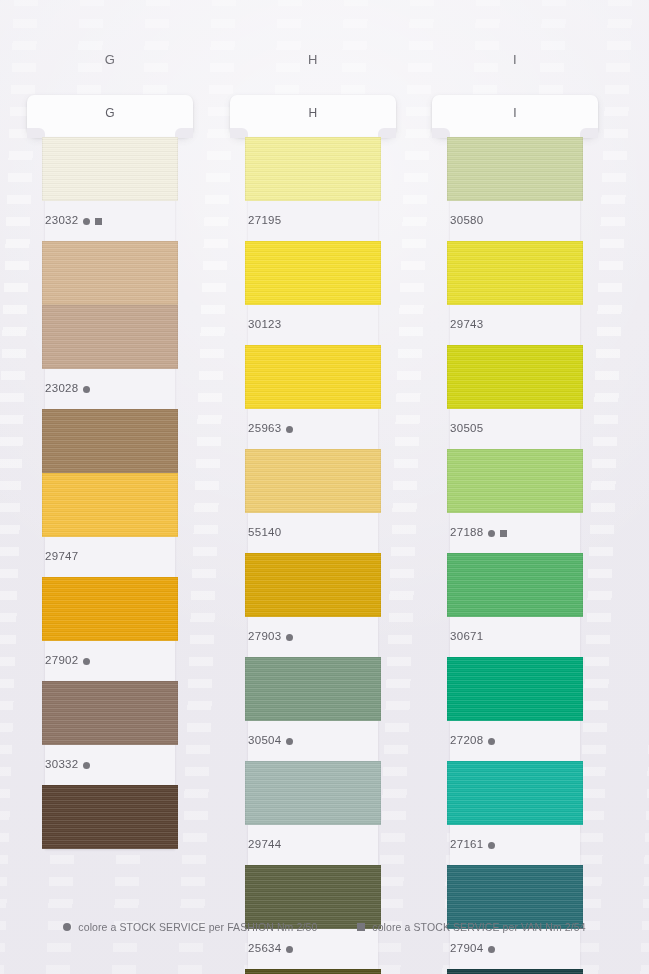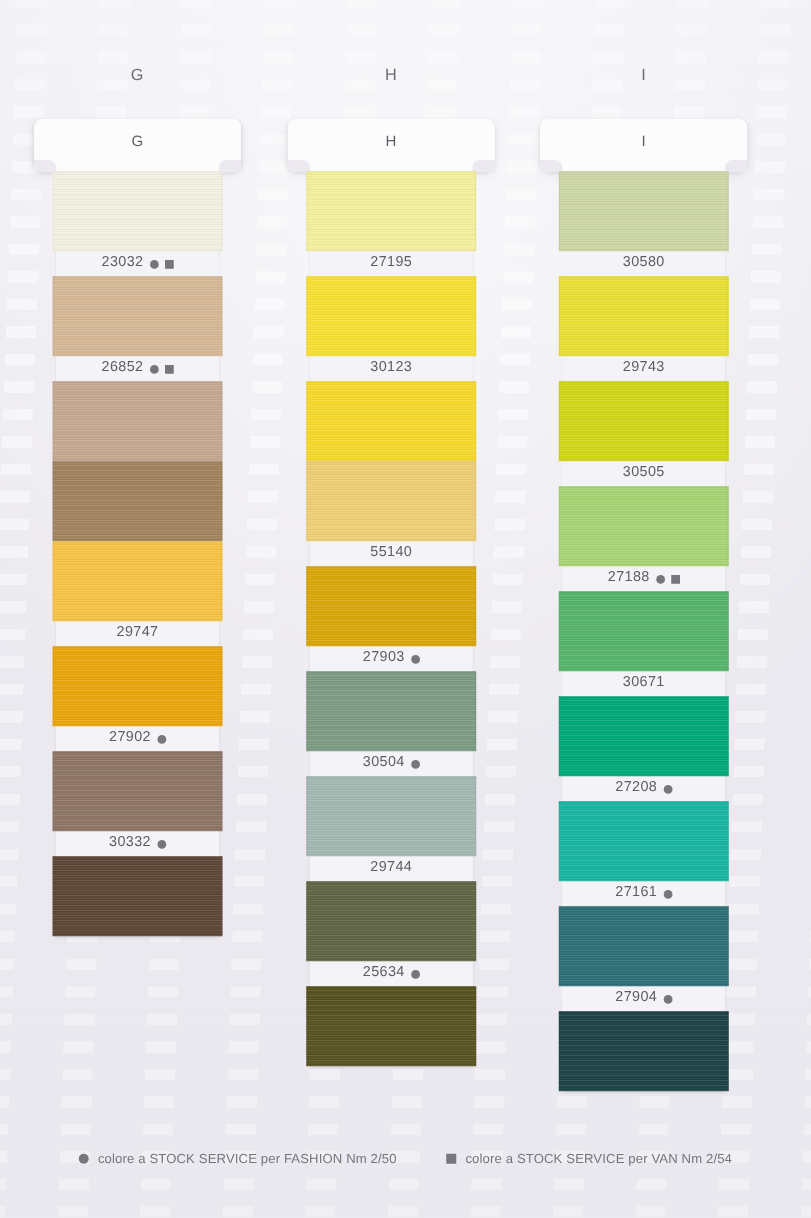--- a/index.html
+++ b/index.html
@@ -144,25 +144,24 @@
       rgba(255,255,255,0.05) 2px,
       rgba(255,255,255,0.05) 3px,
       rgba(0,0,0,0.02) 3px,
       rgba(0,0,0,0.02) 4px
     );
     opacity: 0.75;
     pointer-events: none;
   }
 
   .swatch-label {
-    height: 20px;
+    height: 40px;
     background: #f4f3f7;
     display: flex;
     align-items: center;
-    justify-content: center;
     gap: 5px;
     font-size: 11.5px;
     color: #5e5d65;
     letter-spacing: 0.3px;
   }
   .swatch-label .code { line-height: 1; }
   .mark-dot {
     width: 7px;
     height: 7px;
     border-radius: 50%;
@@ -215,28 +214,27 @@
         <div class="swatch-row">
           <div class="swatch" style="background: rgb(243, 240, 226);"></div>
           <div class="swatch-label">
             <span class="code">23032</span>
             <span class="mark-dot"></span>
             <span class="mark-square"></span>
           </div>
         </div>
         <div class="swatch-row">
           <div class="swatch" style="background: rgb(214, 184, 150);"></div>
-          <div class="swatch-label">
-            <span class="code">26852</span>
-            <span class="mark-dot"></span>
-            <span class="mark-square"></span>
-          </div>
         </div>
         <div class="swatch-row">
           <div class="swatch" style="background: rgb(197, 168, 145);"></div>
+          <div class="swatch-label">
+            <span class="code">23028</span>
+            <span class="mark-dot"></span>
+          </div>
         </div>
         <div class="swatch-row">
           <div class="swatch" style="background: rgb(161, 130, 95);"></div>
         </div>
         <div class="swatch-row">
           <div class="swatch" style="background: rgb(245, 194, 68);"></div>
           <div class="swatch-label">
             <span class="code">29747</span>
           </div>
         </div>
@@ -272,20 +270,24 @@
           </div>
         </div>
         <div class="swatch-row">
           <div class="swatch" style="background: rgb(246, 224, 51);"></div>
           <div class="swatch-label">
             <span class="code">30123</span>
           </div>
         </div>
         <div class="swatch-row">
           <div class="swatch" style="background: rgb(246, 217, 44);"></div>
+          <div class="swatch-label">
+            <span class="code">25963</span>
+            <span class="mark-dot"></span>
+          </div>
         </div>
         <div class="swatch-row">
           <div class="swatch" style="background: rgb(238, 206, 117);"></div>
           <div class="swatch-label">
             <span class="code">55140</span>
           </div>
         </div>
         <div class="swatch-row">
           <div class="swatch" style="background: rgb(216, 167, 10);"></div>
           <div class="swatch-label">

